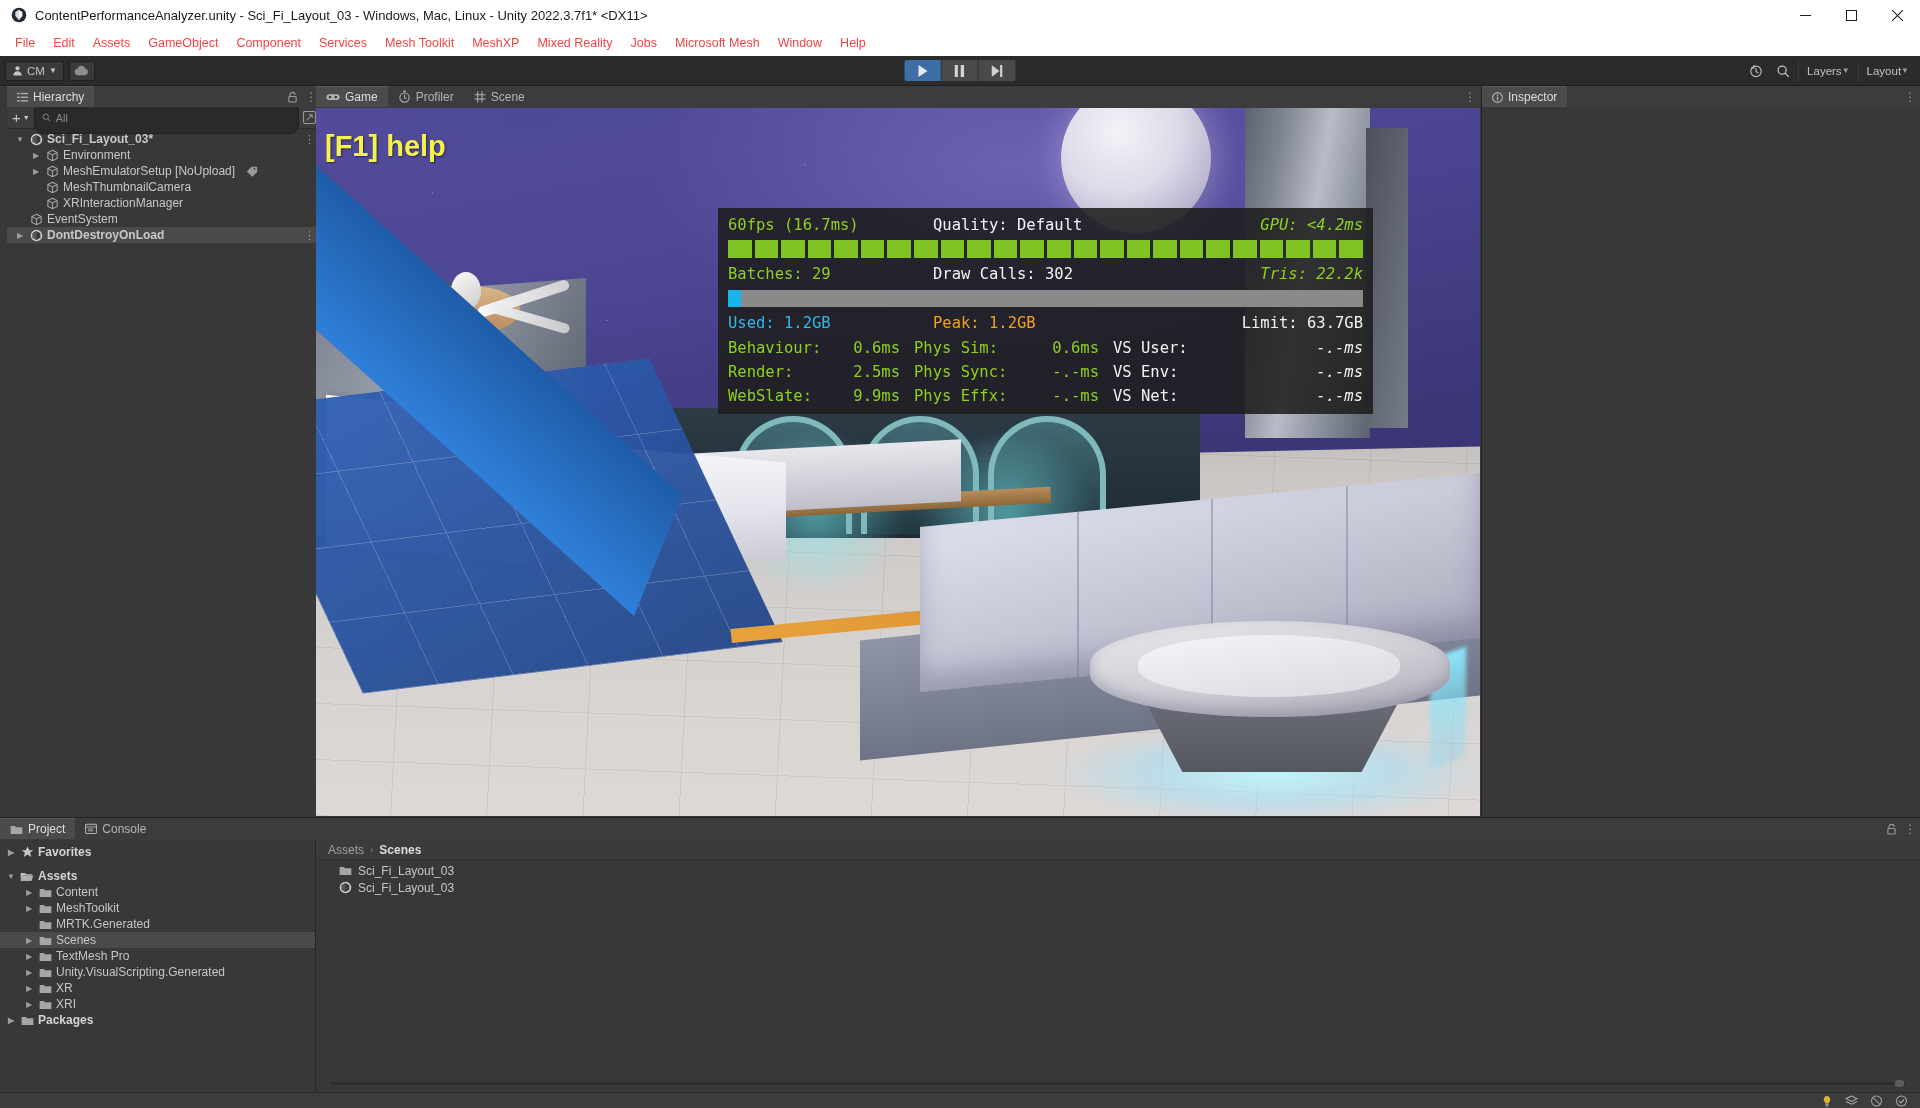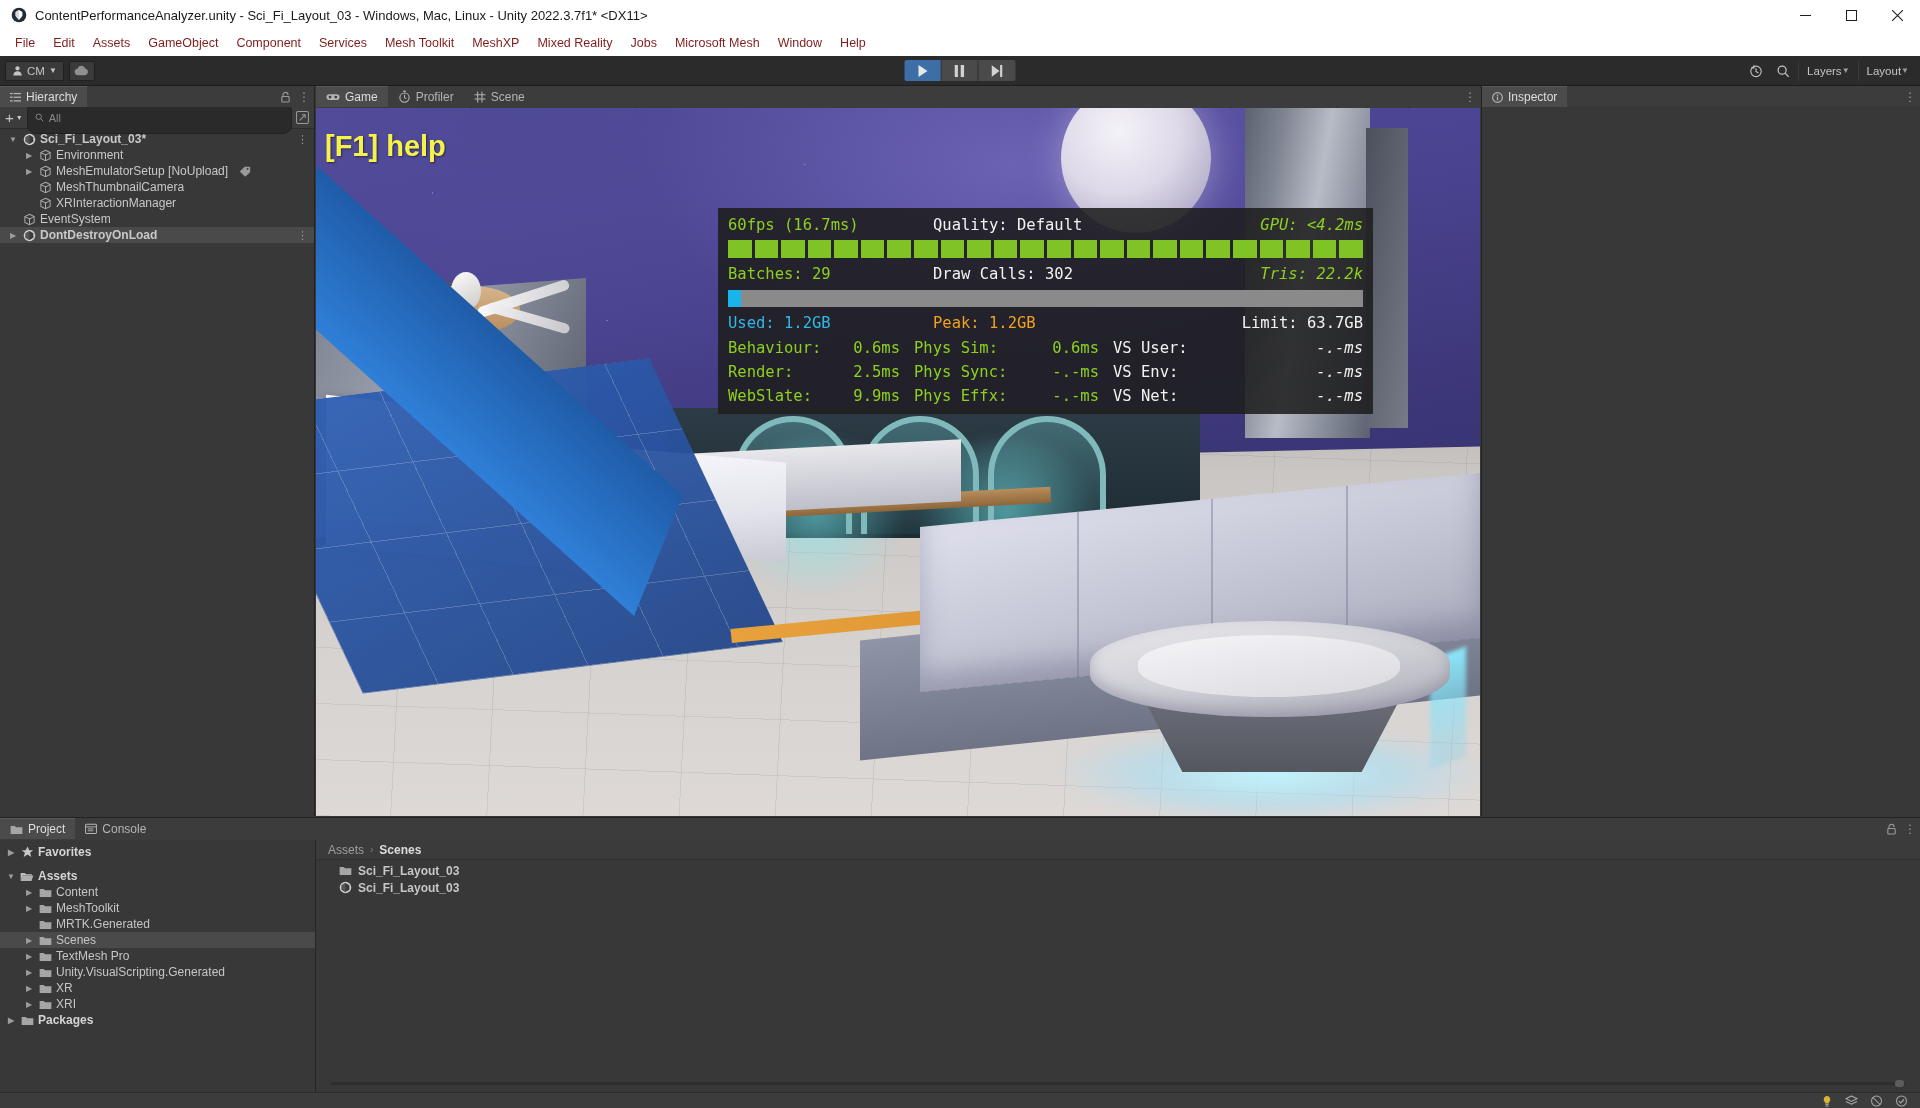--- a/index.html
+++ b/index.html
@@ -24,21 +24,21 @@
   .title-text { white-space: nowrap; }
   .win-controls { position: absolute; right: 0; top: 0; height: 30px; display: flex; }
   .win-btn {
     width: 46px; height: 30px; display: flex; align-items: center; justify-content: center;
     color: #202020; font-size: 13px;
   }
 
   
   .menubar {
     height: 26px; background: #ffffff; display: flex; align-items: center;
-    padding-left: 6px; font-size: 12.5px; color: #7f1d1d;
+    padding-left: 6px; font-size: 12.5px; color: #ef4444;
   }
   .menu-item { padding: 3px 9px; white-space: nowrap; line-height: 17px; }
 
   
   .toolbar {
     height: 30px; background: #2b2b2b; display: flex; align-items: center;
     border-bottom: 1px solid #1d1d1d; position: relative; padding: 0 5px;
   }
   .tb-account {
     display: flex; align-items: center; gap: 4px; background: #3a3a3a;
@@ -77,21 +77,21 @@
     height: 21px; background: #3c3c3c; display: flex; align-items: stretch; position: relative;
   }
   .panel-tab {
     display: flex; align-items: center; gap: 5px; padding: 0 10px; font-size: 12px;
     color: #b4b4b4; background: transparent; height: 21px;
   }
   .panel-tab.active { background: #4b4b4b; color: #dedede; border-top: 1px solid #5a5a5a; }
   .tabstrip-right { position: absolute; right: 4px; top: 0; height: 21px; display: flex; align-items: center; gap: 7px; color: #9a9a9a; }
 
   
-  #hierarchy { left: 0; top: 0; width: 315px; bottom: 276px; background: #383838; border-right: 1px solid #232323; }
+  #hierarchy { left: 7px; top: 0; width: 315px; bottom: 276px; background: #383838; border-right: 1px solid #232323; }
   .hier-toolbar {
     height: 22px; background: #3c3c3c; display: flex; align-items: center; gap: 4px; padding: 0 5px;
     border-bottom: 1px solid #2c2c2c;
   }
   .hier-add { display:flex; align-items:center; color:#c8c8c8; font-size:15px; gap:2px; }
   .search-box {
     flex: 1; height: 32px; background: #2a2a2a; border: 1px solid #212121; border-radius: 9px;
     display: flex; align-items: center; padding: 0 7px; gap: 5px; color: #888; font-size: 11px;
   }
   .hier-tree { background: #383838; padding-top: 2px; font-size: 12px; color: #c8c8c8; }
@@ -1014,21 +1014,21 @@
               </span>
               <span>Packages</span>
             </div>
           </div>
         <div class="proj-right">
           <div class="proj-breadcrumb" id="breadcrumb">
               <span style="color: rgb(159, 159, 159);">Assets</span>
               <span class="crumb-sep">›</span>
               <span style="font-weight: bold; color: rgb(220, 220, 220);">Scenes</span>
             </div>
-          <div id="proj-items" style="padding-top:2px;font-weight:bold;">
+          <div id="proj-items" style="padding-top:2px;">
               <div class="proj-item">
                 <span class="ic">
                   <svg width="13" height="11" viewBox="0 0 14 12">
                     <path d="M0.6 2.2h4.6l1.2 1.4h7V11H0.6z" fill="#a6a6a6"></path>
                   </svg>
                 </span>
                 <span>Sci_Fi_Layout_03</span>
               </div>
               <div class="proj-item">
                 <span class="ic">

